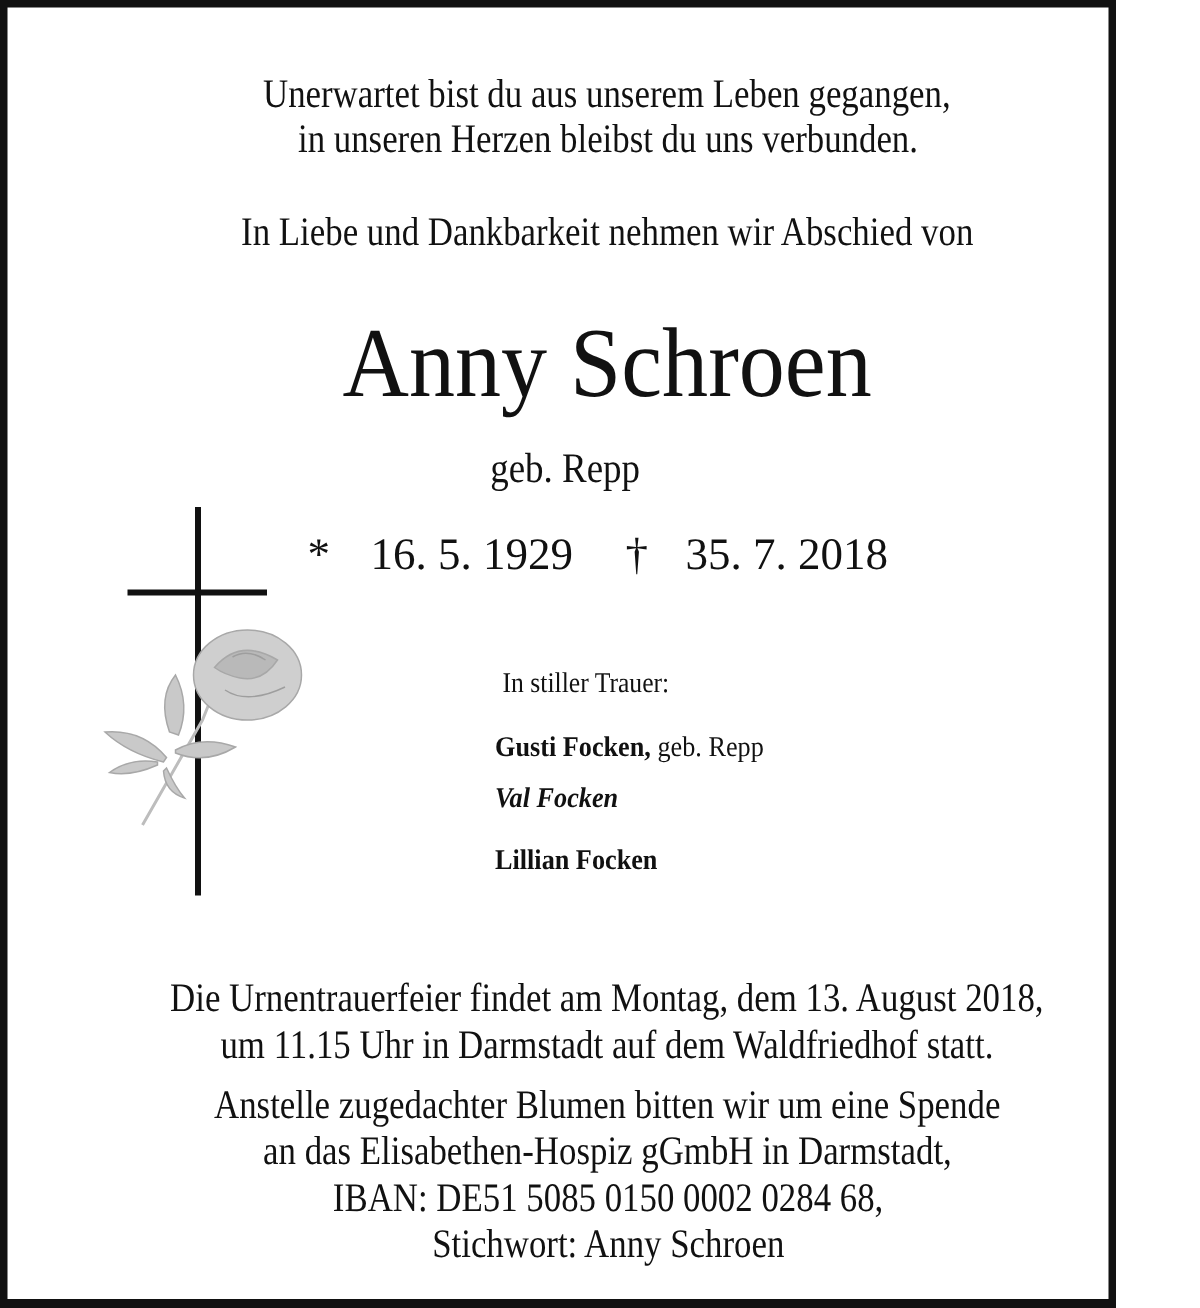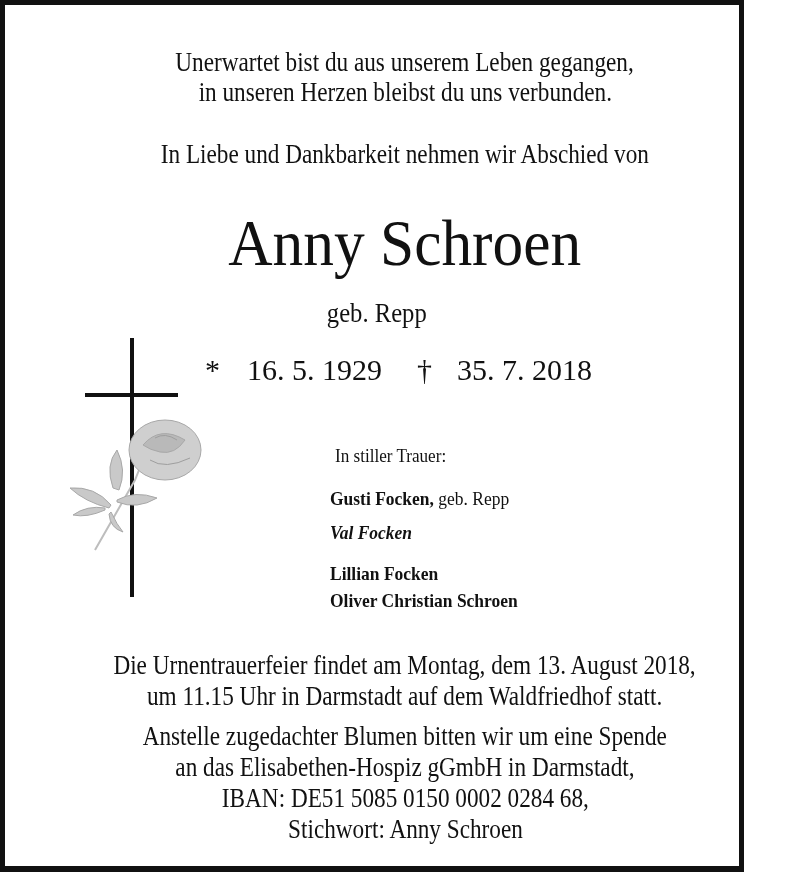--- a/index.html
+++ b/index.html
@@ -103,25 +103,20 @@
   <div class="mourn" style="top:517px;font-style:italic;">
     <span style="display:inline-block; transform:scaleX(0.92); transform-origin:left center;">
       <b>Val Focken</b>
     </span>
   </div>
   <div class="mourn" style="top:558px;">
     <span style="display:inline-block; transform:scaleX(0.92); transform-origin:left center;">
       <b>Lillian Focken</b>
     </span>
   </div>
-  <div class="mourn" style="top:585px;">
-    <span style="display:inline-block; transform:scaleX(0.92); transform-origin:left center;">
-      <b>Oliver Christian Schroen</b>
-    </span>
-  </div>
 
   <div class="line bottom" style="top:645px;">
     <span class="sx" style="transform:scaleX(0.86);">Die Urnentrauerfeier findet am Montag, dem 13. August 2018,</span>
   </div>
   <div class="line bottom" style="top:676px;">
     <span class="sx" style="transform:scaleX(0.86);">um 11.15 Uhr in Darmstadt auf dem Waldfriedhof statt.</span>
   </div>
 
   <div class="line bottom" style="top:716px;">
     <span class="sx" style="transform:scaleX(0.86);">Anstelle zugedachter Blumen bitten wir um eine Spende</span>

